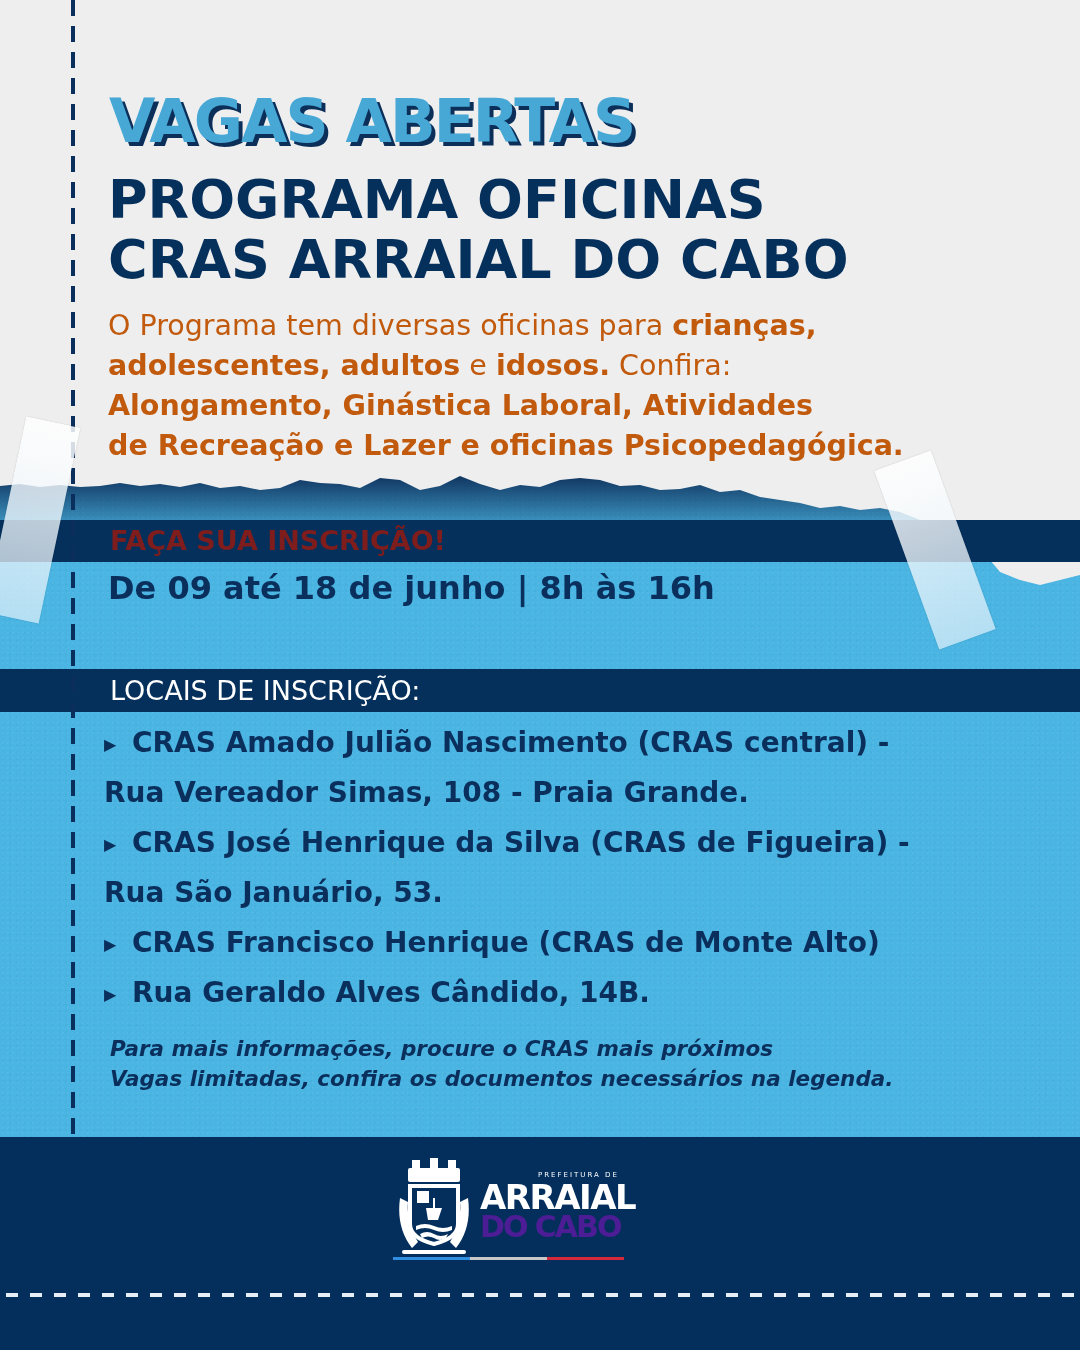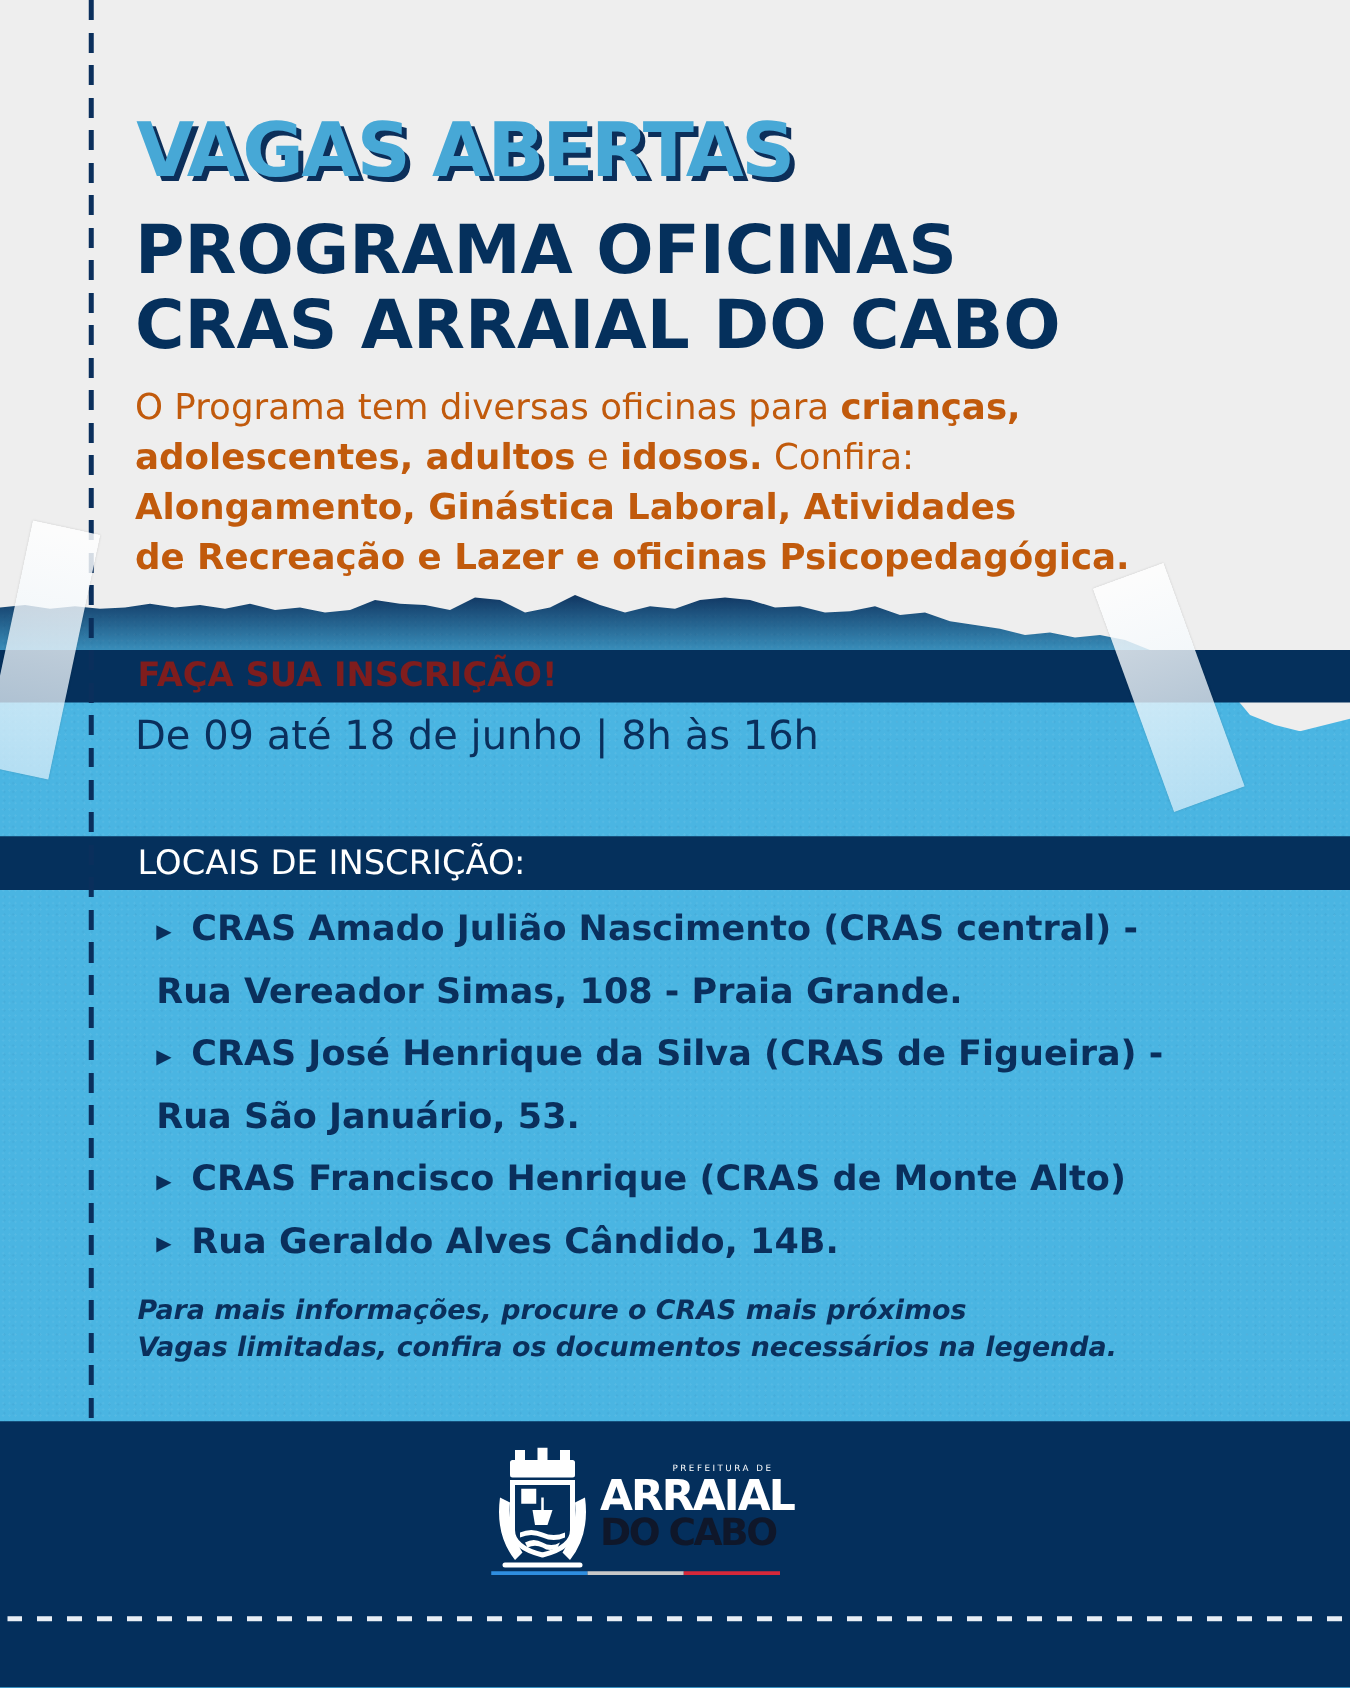--- a/index.html
+++ b/index.html
@@ -28,42 +28,42 @@
 
   .vagas { left:109px; top:86px; font-size:60px; font-weight:900; font-family:"DejaVu Sans", sans-serif;
     color:#47a8d6; letter-spacing:-2px; text-shadow:4px 4px 0 #0c2f5a; line-height:70px; }
   .prog { left:108px; top:170px; font-size:54px; font-weight:900; font-family:"DejaVu Sans", sans-serif;
     color:#05305c; line-height:60px; letter-spacing:0px; }
 
   .desc { left:108px; top:306px; font-size:28.5px; color:#c15a0c; line-height:40px; font-family:"DejaVu Sans", sans-serif; }
   .desc b { font-weight:bold; }
 
   .faca { left:110px; top:523px; font-size:27px; color:#7f1d1d; font-weight:bold; font-family:"DejaVu Sans", sans-serif; line-height:36px; }
-  .date { left:108px; top:566px; font-size:32px; color:#0a2f5c; font-weight:normal; font-family:"DejaVu Sans", sans-serif; line-height:44px; }
+  .date { left:108px; top:566px; font-size:32px; color:#0a2f5c; font-weight:bold; font-family:"DejaVu Sans", sans-serif; line-height:44px; }
   .locais { left:110px; top:673px; font-size:27px; color:#ffffff; font-weight:normal; font-family:"DejaVu Sans", sans-serif; line-height:36px; }
 
-  .locs { left:125px; top:718px; font-size:28px; color:#0a2f5c; font-weight:bold; font-family:"DejaVu Sans", sans-serif; }
+  .locs { left:104px; top:718px; font-size:28px; color:#0a2f5c; font-weight:bold; font-family:"DejaVu Sans", sans-serif; }
   .locs div { height:50px; line-height:50px; }
   .tri { font-size:16px; display:inline-block; width:28px; vertical-align:2px; }
 
   .note { left:110px; top:1034px; font-size:21.5px; color:#0a2f5c; font-style:italic; font-weight:bold; line-height:30px; font-family:"DejaVu Sans", sans-serif; }
 
   .tape { position:absolute; z-index:5; background:linear-gradient(rgba(255,255,255,0.85), rgba(225,240,250,0.7)); box-shadow:0 0 2px rgba(0,0,0,0.15); }
   .tape-l { left:5px; top:420px; width:55px; height:200px; transform:rotate(12deg); }
   .tape-r { left:905px; top:455px; width:60px; height:190px; transform:rotate(-20deg); }
 
   .footer { position:absolute; left:0; top:1137px; width:1080px; height:213px; background:#042f5c; z-index:3; }
   .dash-h { position:absolute; left:6px; top:1293px; width:1074px; height:4px; z-index:4;
     background: repeating-linear-gradient(to right, #e8eef5 0 12px, transparent 12px 24px); }
 
   .logo { position:absolute; left:398px; top:1158px; z-index:5; }
   .crest { position:absolute; left:0; top:0; width:72px; height:98px; }
   .pref { position:absolute; left:113px; top:13px; font-size:7px; letter-spacing:2px; color:#ffffff; font-family:"DejaVu Sans", sans-serif; white-space:nowrap;padding-left:27px; }
   .arr { position:absolute; left:82px; top:22px; font-size:34px; font-weight:900; color:#ffffff; letter-spacing:-1.5px; font-family:"DejaVu Sans", sans-serif; line-height:34px; white-space:nowrap; }
-  .doc { position:absolute; left:82px; top:52px; font-size:30px; font-weight:900; color:#0f172a; letter-spacing:-2px; font-family:"DejaVu Sans", sans-serif; line-height:34px; white-space:nowrap; }
+  .doc { position:absolute; left:82px; top:52px; font-size:30px; font-weight:900; color:#4c1d95; letter-spacing:-2px; font-family:"DejaVu Sans", sans-serif; line-height:34px; white-space:nowrap; }
   .stripe { position:absolute; top:99px; height:3px; width:77px; }
   .s1 { left:-5px; background:#2f8ee0; }
   .s2 { left:72px; background:#c8c8c8; }
   .s3 { left:149px; background:#d5283a; }
 </style>
 </head>
 <body>
 
 <div class="blue-bg"></div>
 <div class="paper-shadow"></div>

